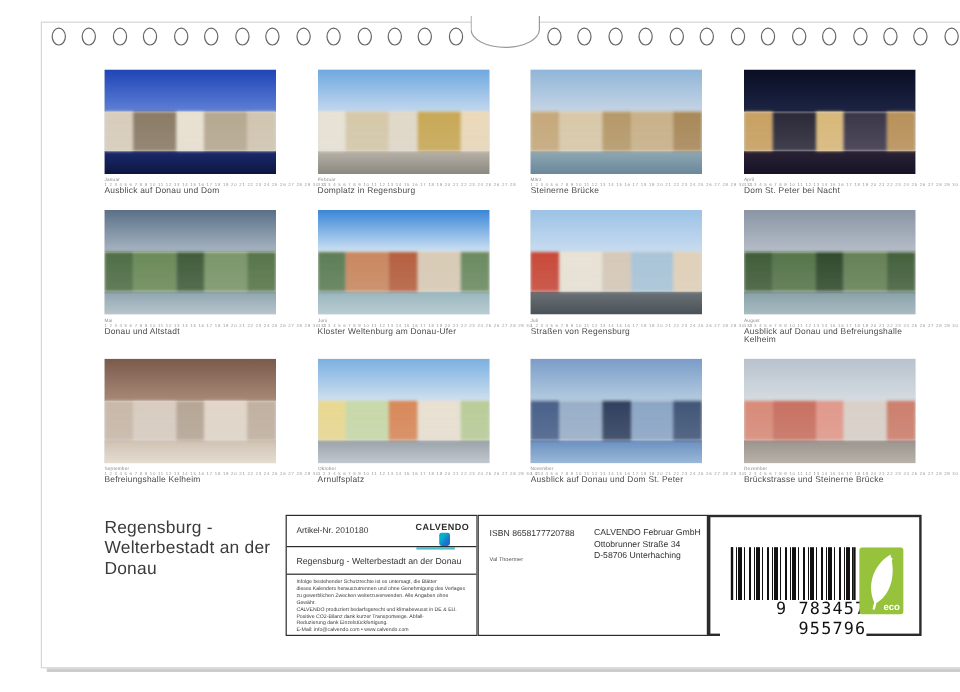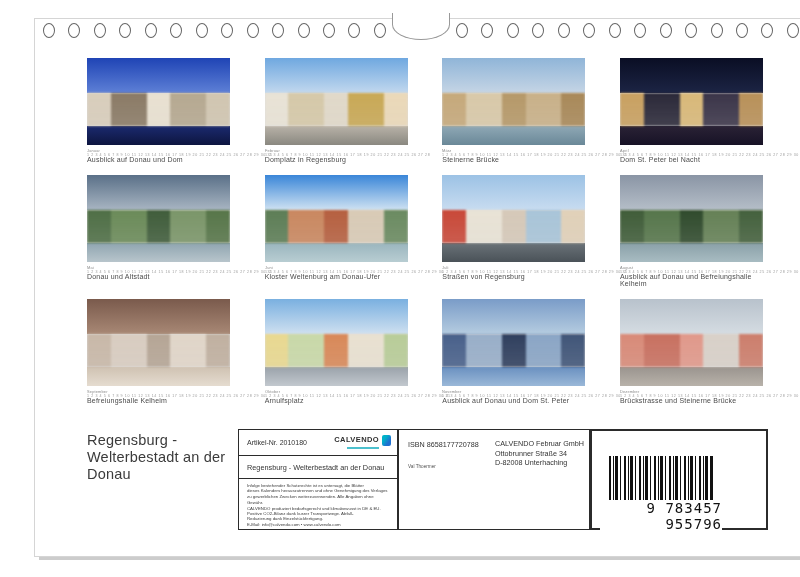--- a/index.html
+++ b/index.html
@@ -32,21 +32,21 @@
 
   
   .title-left{position:absolute;left:52px;top:413px;width:170px;font-size:14.5px;line-height:1.18;
               color:#3b3b3b;letter-spacing:.2px;}
 
   .bbox{position:absolute;top:410px;height:101px;border:1.5px solid #2b2b2b;background:#fff;box-sizing:border-box;}
   .info-box{left:203px;width:160px;}
   .info-row1{height:25px;border-bottom:1.3px solid #2b2b2b;position:relative;}
   .article{position:absolute;left:8px;top:9px;font-size:7px;color:#333;}
   .logo{position:absolute;right:6px;top:5px;text-align:right;}
-  .logo-row{display:flex;justify-content:flex-end;}
+  .logo-row{display:flex;align-items:center;justify-content:flex-end;flex-direction:column;}
   .logo-text{font-size:7.5px;font-weight:bold;color:#2f2f2f;letter-spacing:.4px;}
   .logo-mark{width:9px;height:11px;margin-left:3px;border-radius:2px;
              background:linear-gradient(125deg,#00b2c9 30%,#1f6fd0 70%);}
   .logo-tagline{height:2px;width:32px;background:#00a5b8;margin:1px 12px 0 auto;opacity:.7;}
   .info-row2{height:22px;border-bottom:1.3px solid #2b2b2b;position:relative;}
   .info-title{position:absolute;left:8px;top:7px;font-size:7.3px;color:#333;white-space:nowrap;}
   .legal{padding:4px 0 0 8px;}
   .legal-inner{font-size:6px;line-height:1.32;color:#3a3a3a;transform:scale(.72);
                transform-origin:0 0;width:138%;white-space:pre-line;}
 
@@ -366,22 +366,30 @@
 E-Mail: info@calvendo.com • www.calvendo.com</div>
     </div>
   </div>
 
   <div class="bbox isbn-box">
     <span class="isbn">ISBN 8658177720788</span>
     <span class="credit">Val Thoermer</span>
     <div class="address">
       <div>CALVENDO Februar GmbH</div>
       <div>Ottobrunner Straße 34</div>
-      <div>D-82008 Unterhaching</div>
+      <div>D-58706 Unterhaching</div>
     </div>
   </div>
 
   <div class="bbox barcode-box">
     <div class="bars"></div>
     <div class="bar-digits">9 783457 955796</div>
+    <div class="eco">
+      <svg width="37" height="56" viewBox="0 0 37 56">
+        <rect x="0" y="0" width="37" height="56" rx="3" fill="#97c23c"></rect>
+        <path d="M26 6 C 11 15, 6 33, 13 47 C 26 41, 31 23, 26 6 Z" fill="#ffffff"></path>
+        <path d="M12 52 C 15 38, 21 22, 27 9" stroke="#ffffff" stroke-width="2" fill="none"></path>
+      </svg>
+      <span class="eco-label">eco</span>
+    </div>
   </div>
 
 </div>
 
 </body></html>

